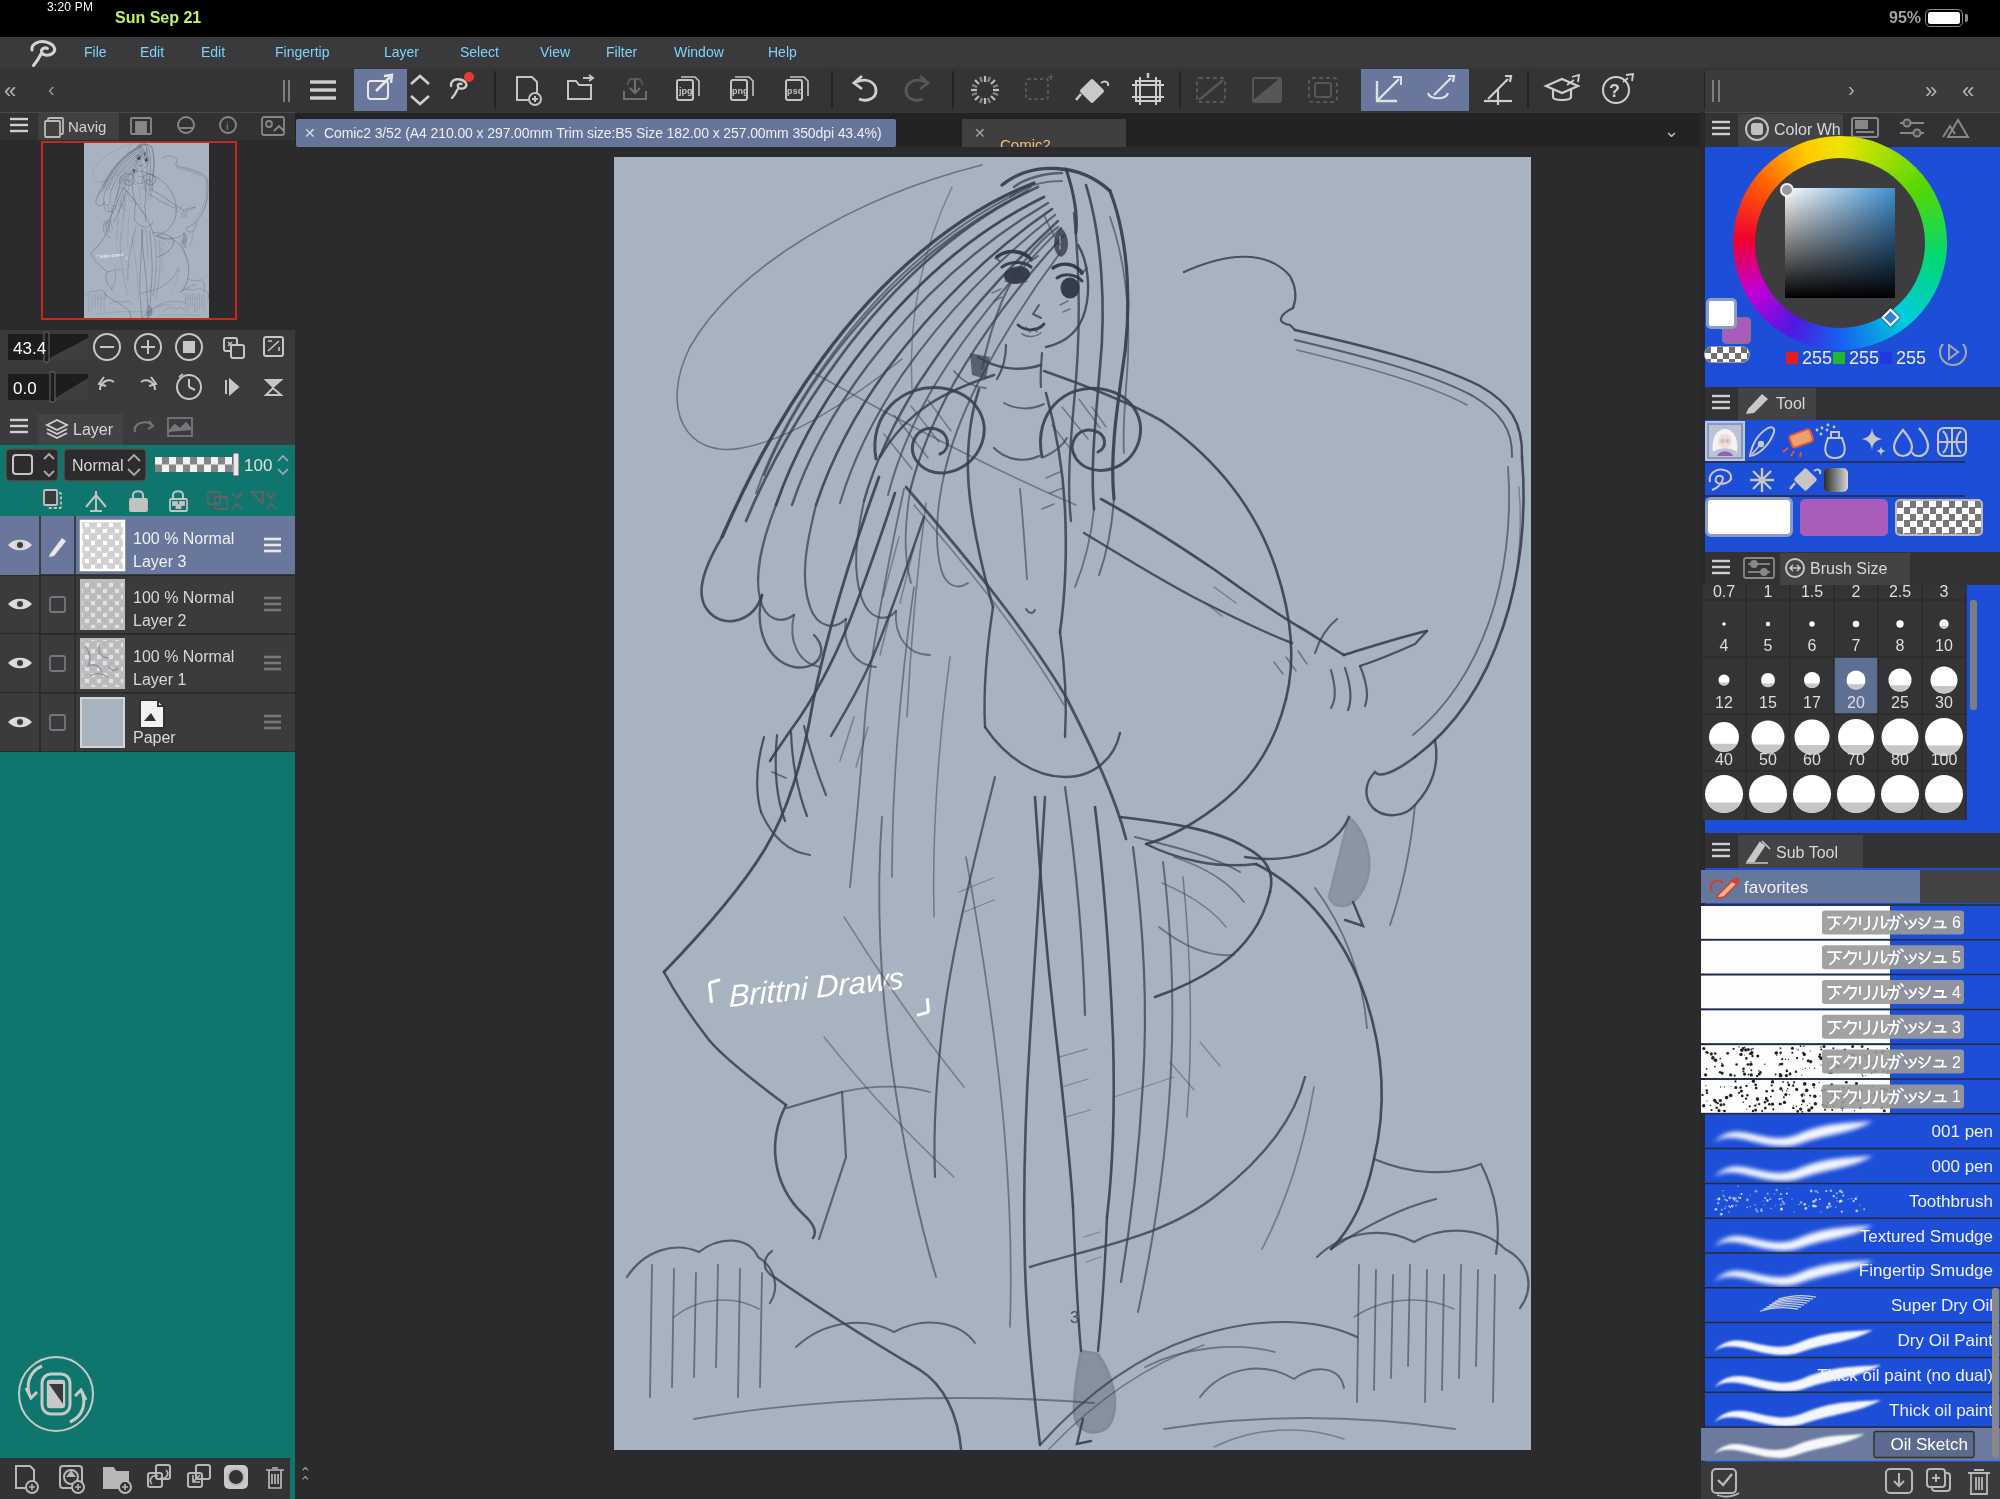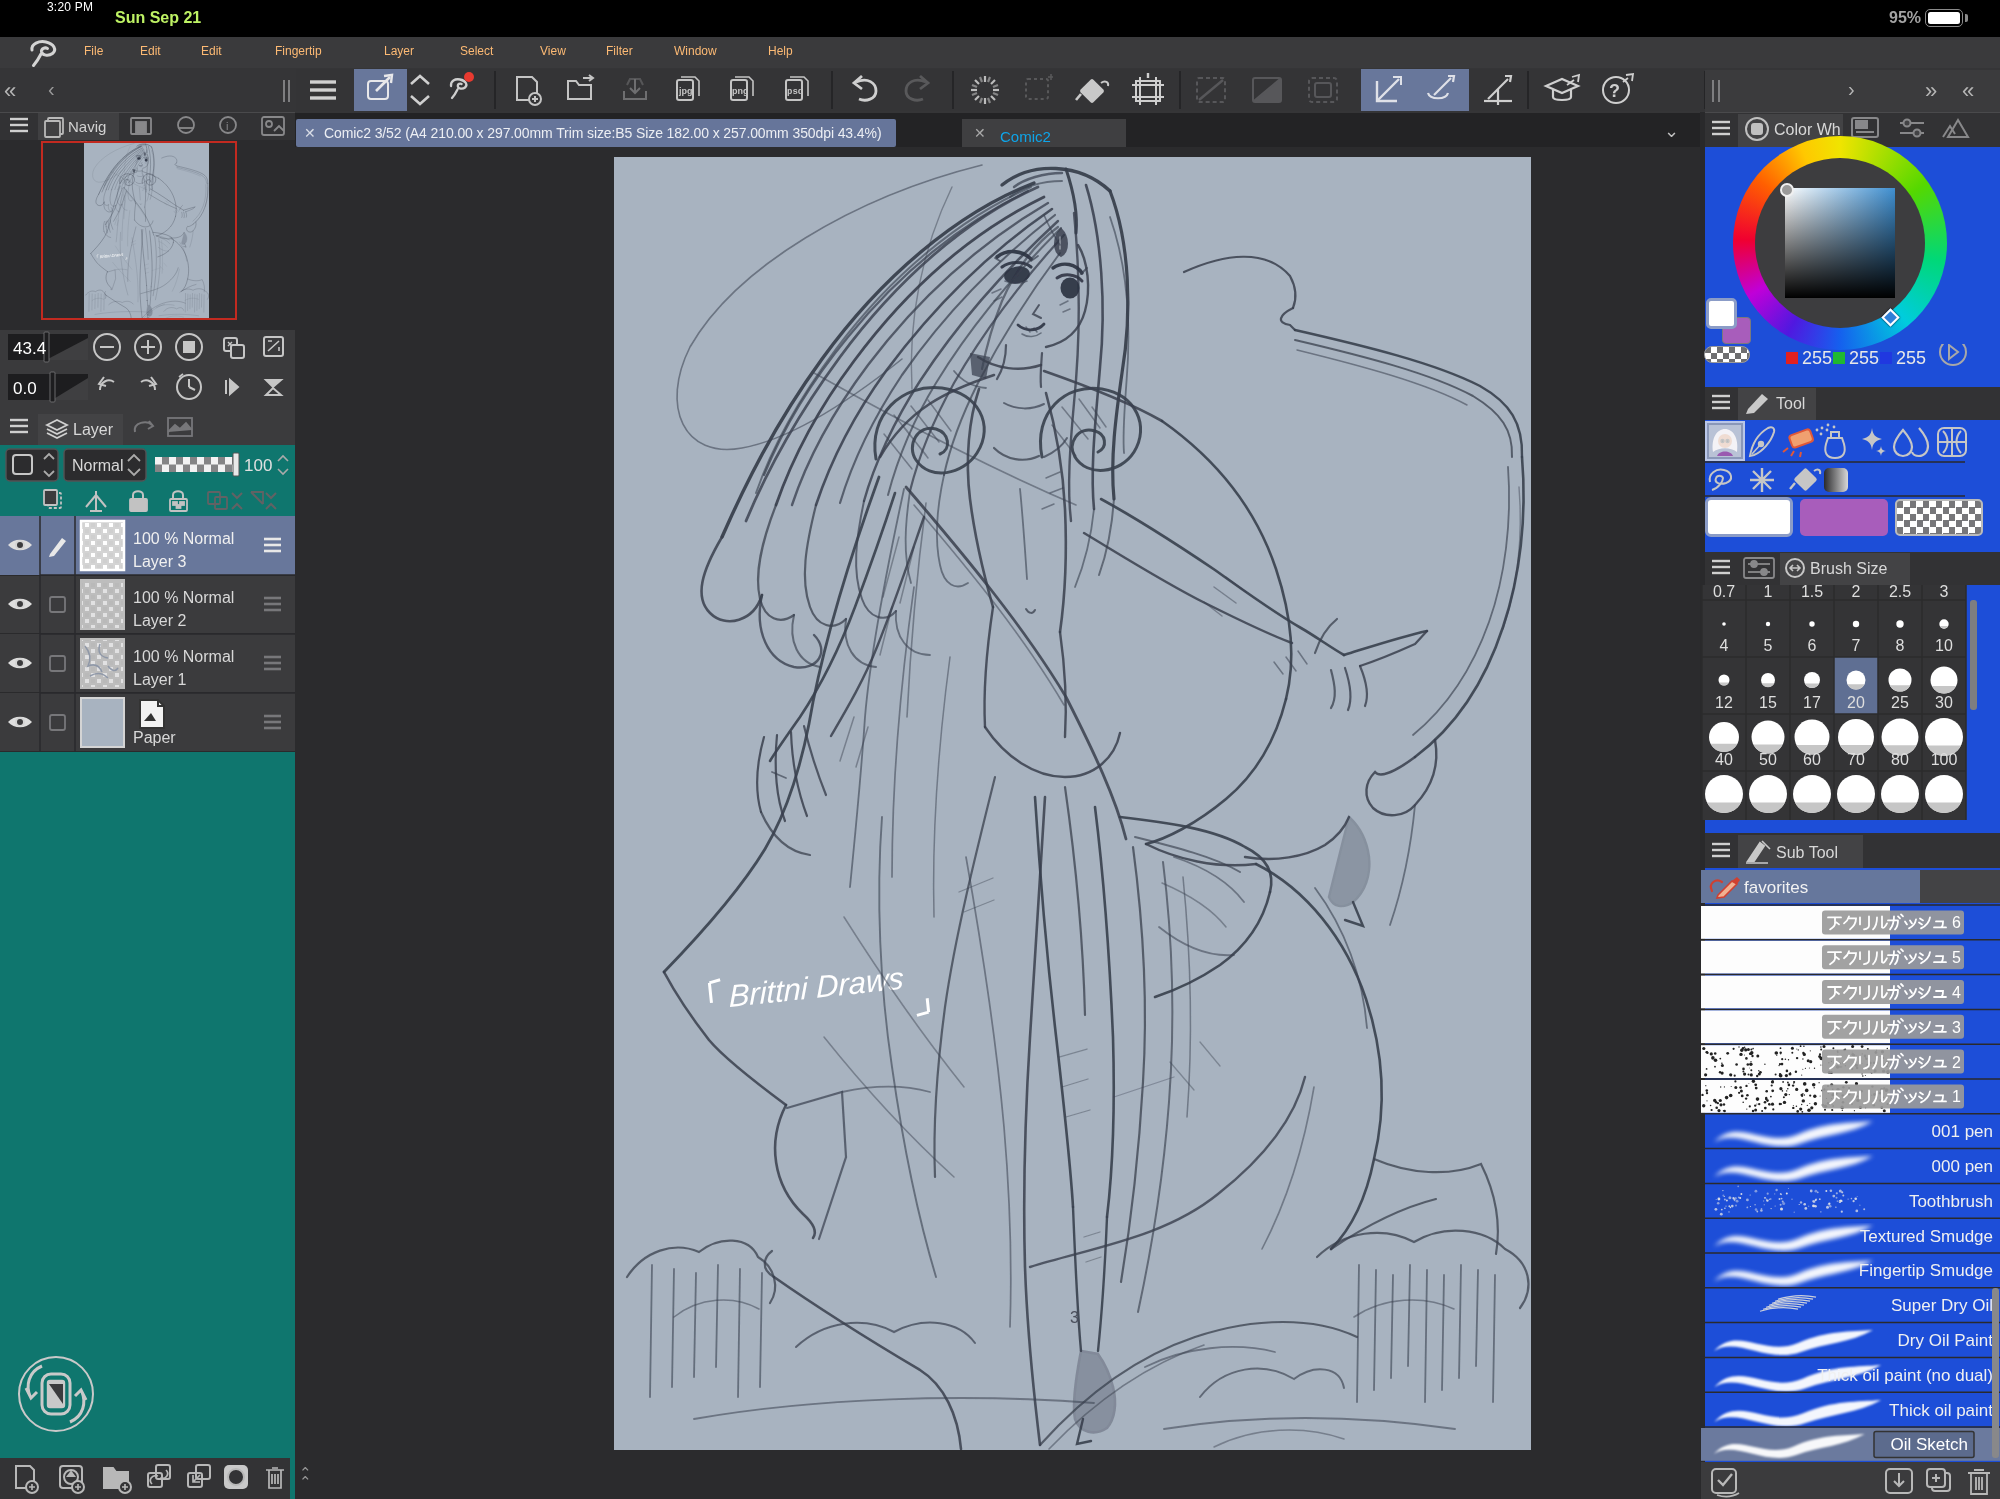--- a/index.html
+++ b/index.html
@@ -215,21 +215,21 @@
 <div class="abs" style="left:1925px;top:9px;width:38px;height:18px;border:1.5px solid #8a8a8a;border-radius:5px;"></div>
 <div class="abs" style="left:1928px;top:12px;width:32px;height:12px;background:#fff;border-radius:2.5px;"></div>
 <div class="abs" style="left:1965px;top:14px;width:3px;height:8px;background:#8a8a8a;border-radius:0 2px 2px 0;"></div>
 
 <div class="abs" style="left:0;top:37px;width:2000px;height:31px;background:#3a3a3c;"></div>
 <div class="abs" style="left:24px;top:39px;width:40px;height:30px;">
 <svg width="40" height="30" viewBox="0 0 40 30">
         <path d="M8 11 C7 5 15 1.5 22 3 C30 4.7 33 11 28.5 14.5 C24.5 17.5 18 16.5 17.5 12.5 C17.2 9.5 21 8 23.5 9.5 M17 15 C15 19 12.5 23 9.5 26.5" fill="none" stroke="#d4d4d4" stroke-width="3" stroke-linecap="round"></path>
       </svg>
 </div>
-<div class="abs" style="top:44px;left:0;width:2000px;height:24px;color:#fdba74;font-size:12px;">
+<div class="abs" style="top:44px;left:0;width:2000px;height:24px;color:#7dd3fc;font-size:14px;">
 <span class="abs" style="left:84px;">File</span>
 <span class="abs" style="left:140px;">Edit</span>
 <span class="abs" style="left:201px;">Edit</span>
 <span class="abs" style="left:275px;">Fingertip</span>
 <span class="abs" style="left:384px;">Layer</span>
 <span class="abs" style="left:460px;">Select</span>
 <span class="abs" style="left:540px;">View</span>
 <span class="abs" style="left:606px;">Filter</span>
 <span class="abs" style="left:674px;">Window</span>
 <span class="abs" style="left:768px;">Help</span>
@@ -411,21 +411,21 @@
 <div class="abs" style="left:1848px;top:78px;color:#b5b5b5;font-size:20px;">›</div>
 <div class="abs" style="left:1925px;top:78px;color:#b5b5b5;font-size:22px;">»</div>
 <div class="abs" style="left:1962px;top:78px;color:#b5b5b5;font-size:22px;">«</div>
 
 <div class="abs" style="left:0;top:113px;width:2000px;height:34px;background:#232325;"></div>
 <div class="abs" style="left:296px;top:119px;width:600px;height:28px;background:#66759a;border-radius:2px;"></div>
 <div class="abs" style="left:304px;top:125px;color:#d9dde6;font-size:14px;">✕</div>
 <div class="abs" style="left:324px;top:125px;color:#eceef3;font-size:14px;letter-spacing:-0.1px;">Comic2 3/52 (A4 210.00 x 297.00mm Trim size:B5 Size 182.00 x 257.00mm 350dpi 43.4%)</div>
 <div class="abs" style="left:962px;top:119px;width:164px;height:28px;background:#3f3f41;"></div>
 <div class="abs" style="left:974px;top:125px;color:#a9a9a9;font-size:14px;">✕</div>
-<div class="abs" style="left:1000px;top:128px;color:#0ea5e9;font-size:15px;">Comic2</div>
+<div class="abs" style="left:1000px;top:136px;color:#fdba74;font-size:15px;">Comic2</div>
 <div class="abs" style="left:1664px;top:120px;color:#c2c2c2;font-size:18px;">⌄</div>
 
 <div class="abs" style="left:295px;top:147px;width:1405px;height:1352px;background:#2b2b2d;"></div>
 <div id="canvas-wrap" class="abs" style="left:614px;top:157px;width:917px;height:1293px;background:#a8b3c0;"><svg width="917" height="1293" viewBox="0 0 917 1293">
         <defs>
           <filter id="soften" x="-5%" y="-5%" width="110%" height="110%">
             <feGaussianBlur stdDeviation="0.55"></feGaussianBlur>
           </filter>
         </defs>
         <g filter="url(#soften)">

